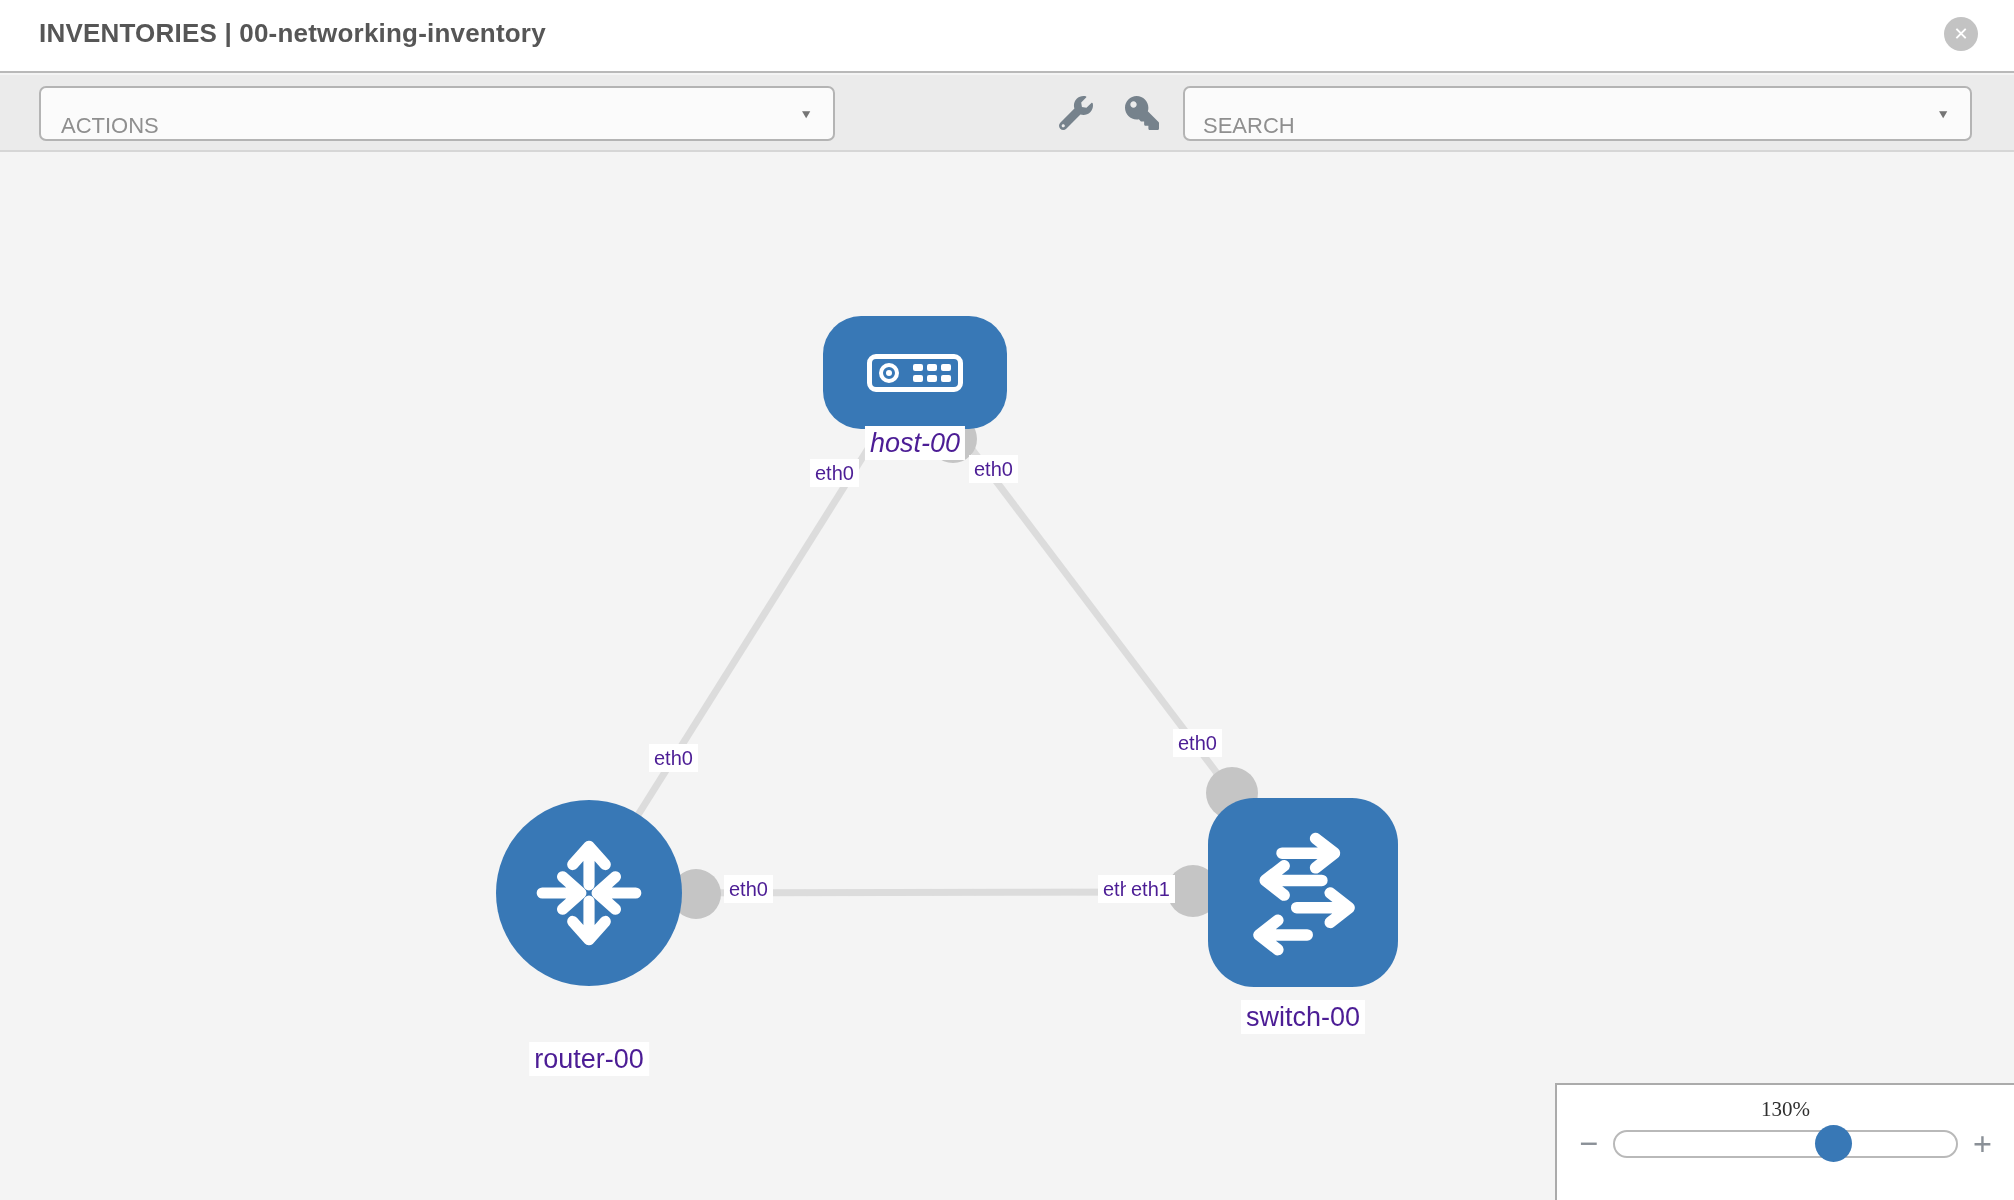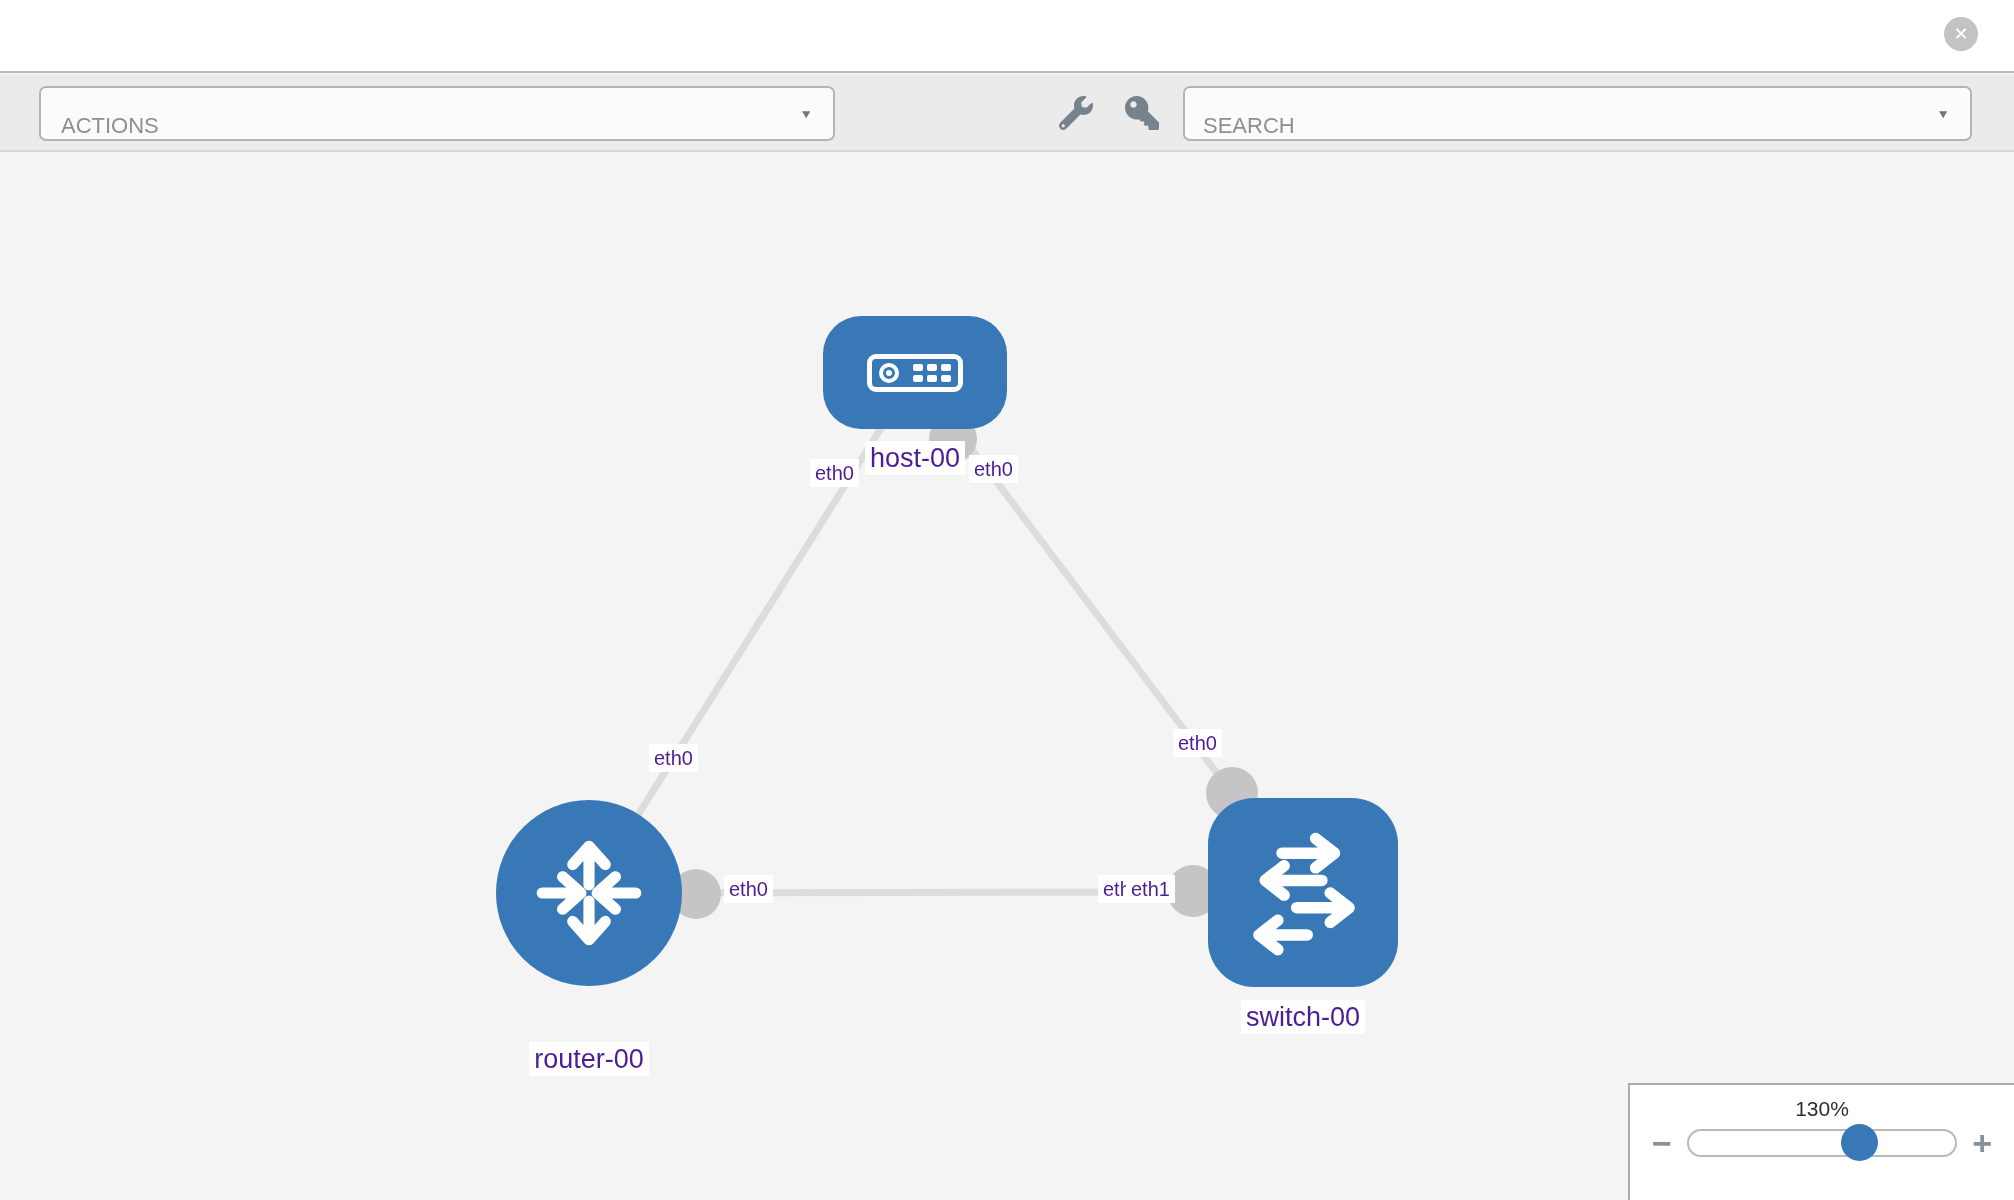--- a/index.html
+++ b/index.html
@@ -75,22 +75,22 @@
   .tag {
     position: absolute; background: #fff; color: #4c1d95;
     font-size: 20px; line-height: 26px; padding: 1px 5px; white-space: nowrap;
   }
   .tag.node-label { font-size: 27px; line-height: 32px; transform: translateX(-50%); }
   .clip-wrap { position: absolute; overflow: hidden; width: 38px; height: 30px; }
   .clip-wrap .tag { position: static; display: inline-block; }
 
   
   .zoom-panel {
-    position: absolute; right: 0; bottom: 0; width: 386px; height: 117px;
-    background: #fff; border-top: 2px solid #ababab; border-left: 2px solid #ababab;
+    position: absolute; right: 0; bottom: 0; width: 459px; height: 117px;
+    background: #fff; border-top: 2px solid #ababab; border-left: 2px solid #ababab; font-family: Liberation Serif, serif;
   }
   .zoom-value { text-align: center; margin-top: 12px; font-size: 21px; color: #2f2f2f; }
   .zoom-row { display: flex; align-items: center; padding: 8px 22px 0 22px; gap: 15px; }
   .zoom-minus, .zoom-plus {
     font-size: 34px; font-weight: bold; color: #8a9097; line-height: 28px; cursor: pointer; user-select: none;
   }
   .zoom-track {
     position: relative; flex: 1; height: 28px; background: #fff;
     border: 2px solid #b9b9b9; border-radius: 15px; cursor: pointer;
   }
@@ -98,20 +98,21 @@
     position: absolute; top: -7px; left: calc(64% - 18px); width: 37px; height: 37px;
     background: #3878b6; border-radius: 50%; cursor: grab;
   }
 </style>
 </head>
 <body>
 
 <div id="app">
 
   <div class="header">
+    <div class="page-title">INVENTORIES | 00-networking-inventory</div>
     <div class="close-btn">✕</div>
   </div>
 
   <div class="toolbar">
     <div class="dropdown dd-actions">
       <span class="dd-label">ACTIONS</span>
       <span class="caret">▼</span>
     </div>
 
     <div class="tool-btn btn-wrench">
@@ -169,21 +170,21 @@
 
     <div class="node node-switch">
       <svg width="126" height="130" viewBox="0 0 120 124">
         <path d="M40 24 L84 24 M72 10 L90 24 L72 38"></path>
         <path d="M78 50 L30 50 M42 36 L24 50 L42 64"></path>
         <path d="M54 76 L98 76 M86 62 L104 76 L86 90"></path>
         <path d="M64 102 L24 102 M36 88 L18 102 L36 116"></path>
       </svg>
     </div>
 
-    <div class="tag node-label" style="left:915px; top:289px;">host-00</div>
+    <div class="tag node-label" style="left:915px; top:274px;font-style:italic;">host-00</div>
     <div class="tag node-label" style="left:589px; top:890px;">router-00</div>
     <div class="tag node-label" style="left:1303px; top:848px;text-align:right;">switch-00</div>
 
     <div class="tag" style="left:810px; top:307px;">eth0</div>
     <div class="tag" style="left:969px; top:303px;">eth0</div>
     <div class="tag" style="left:649px; top:592px;">eth0</div>
     <div class="tag" style="left:1173px; top:577px;">eth0</div>
     <div class="tag" style="left:724px; top:723px;">eth0</div>
     <div class="clip-wrap" style="left:1098px; top:723px;">
       <span class="tag">eth0</span>

